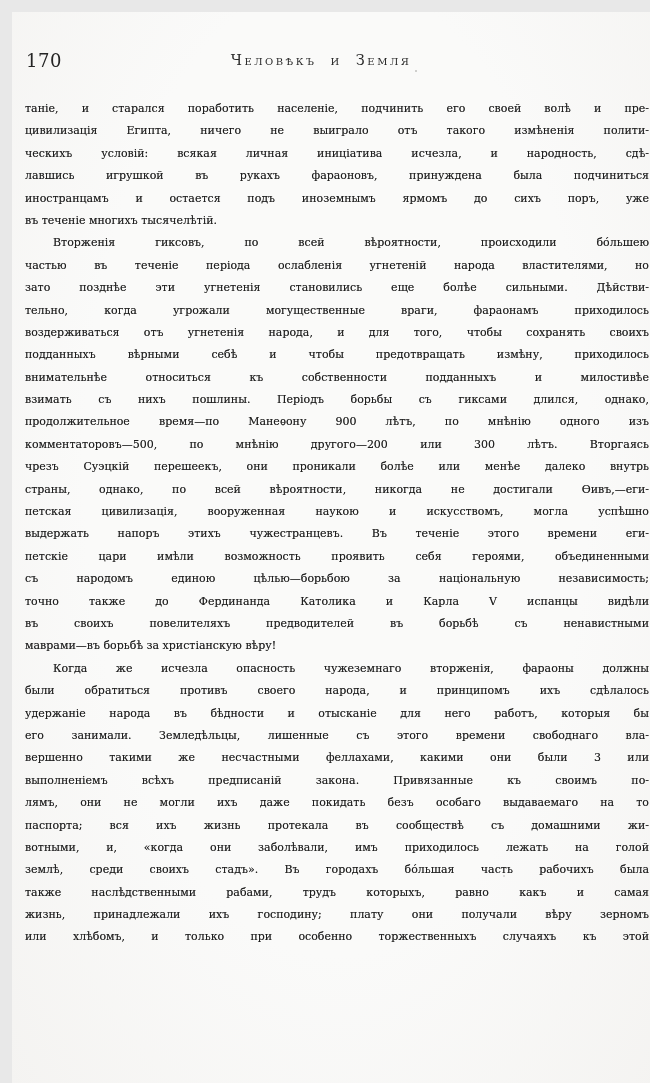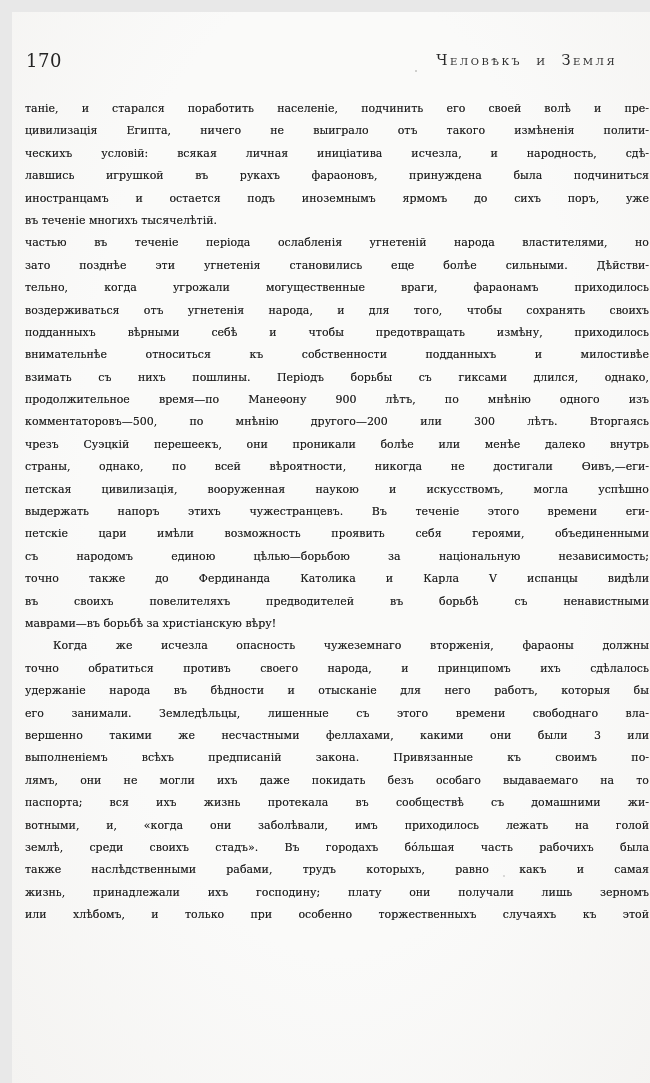--- a/index.html
+++ b/index.html
@@ -30,21 +30,21 @@
     top: 0;
     font-size: 18px;
     letter-spacing: 0.5px;
     color: #242424;
   }
   .running-title {
     position: absolute;
     left: 0;
     right: 30px;
     top: 2px;
-    text-align: right;
+    text-align: center;
     font-size: 14.5px;
     font-variant-caps: small-caps;
     letter-spacing: 2.5px;
     word-spacing: 7px;
     color: #2a2a2a;
   }
   .text-block {
     position: absolute;
     top: 86px;
     left: 13px;
@@ -90,20 +90,21 @@
   <div class="text-block" id="text-block">
       <div class="paragraph">
         <div class="line">таніе, и старался поработить населеніе, подчинить его своей волѣ и пре-</div>
         <div class="line">цивилизація Египта, ничего не выиграло отъ такого измѣненія полити-</div>
         <div class="line">ческихъ условій: всякая личная иниціатива исчезла, и народность, сдѣ-</div>
         <div class="line">лавшись игрушкой въ рукахъ фараоновъ, принуждена была подчиниться</div>
         <div class="line">иностранцамъ и остается подъ иноземнымъ ярмомъ до сихъ поръ, уже</div>
         <div class="line lastline">въ теченіе многихъ тысячелѣтій.</div>
       </div>
       <div class="paragraph">
+        <div class="line indent">Вторженія гиксовъ, по всей вѣроятности, происходили бо́льшею</div>
         <div class="line">частью въ теченіе періода ослабленія угнетеній народа властителями, но</div>
         <div class="line">зато позднѣе эти угнетенія становились еще болѣе сильными. Дѣйстви-</div>
         <div class="line">тельно, когда угрожали могущественные враги, фараонамъ приходилось</div>
         <div class="line">воздерживаться отъ угнетенія народа, и для того, чтобы сохранять своихъ</div>
         <div class="line">подданныхъ вѣрными себѣ и чтобы предотвращать измѣну, приходилось</div>
         <div class="line">внимательнѣе относиться къ собственности подданныхъ и милостивѣе</div>
         <div class="line">взимать съ нихъ пошлины. Періодъ борьбы съ гиксами длился, однако,</div>
         <div class="line">продолжительное время—по Манеѳону 900 лѣтъ, по мнѣнію одного изъ</div>
         <div class="line">комментаторовъ—500, по мнѣнію другого—200 или 300 лѣтъ. Вторгаясь</div>
         <div class="line">чрезъ Суэцкій перешеекъ, они проникали болѣе или менѣе далеко внутрь</div>
@@ -111,31 +112,31 @@
         <div class="line">петская цивилизація, вооруженная наукою и искусствомъ, могла успѣшно</div>
         <div class="line">выдержать напоръ этихъ чужестранцевъ. Въ теченіе этого времени еги-</div>
         <div class="line">петскіе цари имѣли возможность проявить себя героями, объединенными</div>
         <div class="line">съ народомъ единою цѣлью—борьбою за національную независимость;</div>
         <div class="line">точно также до Фердинанда Католика и Карла V испанцы видѣли</div>
         <div class="line">въ своихъ повелителяхъ предводителей въ борьбѣ съ ненавистными</div>
         <div class="line lastline">маврами—въ борьбѣ за христіанскую вѣру!</div>
       </div>
       <div class="paragraph">
         <div class="line indent">Когда же исчезла опасность чужеземнаго вторженія, фараоны должны</div>
-        <div class="line">точно обратиться противъ своего народа, и принципомъ ихъ сдѣлалось</div>
+        <div class="line">были обратиться противъ своего народа, и принципомъ ихъ сдѣлалось</div>
         <div class="line">удержаніе народа въ бѣдности и отысканіе для него работъ, которыя бы</div>
         <div class="line">его занимали. Земледѣльцы, лишенные съ этого времени свободнаго вла-</div>
         <div class="line">вершенно такими же несчастными феллахами, какими они были 3 или</div>
         <div class="line">выполненіемъ всѣхъ предписаній закона. Привязанные къ своимъ по-</div>
         <div class="line">лямъ, они не могли ихъ даже покидать безъ особаго выдаваемаго на то</div>
         <div class="line">паспорта; вся ихъ жизнь протекала въ сообществѣ съ домашними жи-</div>
         <div class="line">вотными, и, «когда они заболѣвали, имъ приходилось лежать на голой</div>
         <div class="line">землѣ, среди своихъ стадъ». Въ городахъ бо́льшая часть рабочихъ была</div>
         <div class="line">также наслѣдственными рабами, трудъ которыхъ, равно какъ и самая</div>
-        <div class="line">жизнь, принадлежали ихъ господину; плату они получали лишь зерномъ</div>
+        <div class="line">жизнь, принадлежали ихъ господину; плату они получали вѣру зерномъ</div>
         <div class="line">или хлѣбомъ, и только при особенно торжественныхъ случаяхъ къ этой</div>
       </div>
     </div>
 
   <div class="speck" style="left:403px; top:58px; width:2px; height:2px; opacity:.6;"></div>
   <div class="speck" style="left:585px; top:96px; width:2px; height:2px; opacity:.4;"></div>
   <div class="speck" style="left:17px; top:253px; width:2px; height:2px; opacity:.4;"></div>
   <div class="speck" style="left:491px; top:863px; width:2px; height:2px; opacity:.45;"></div>
 
 </div>

